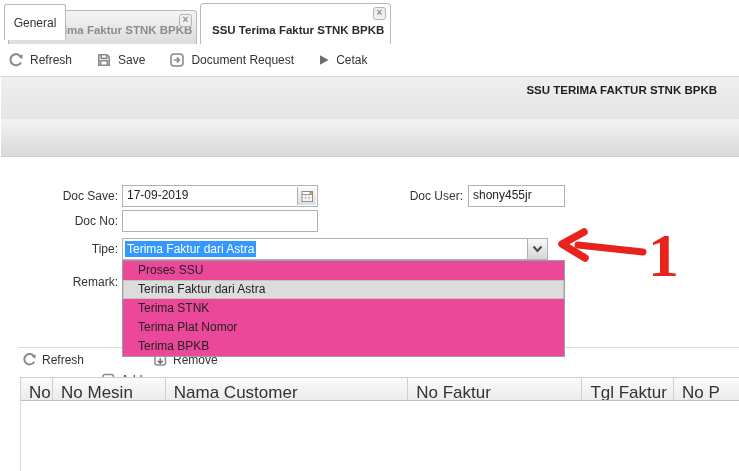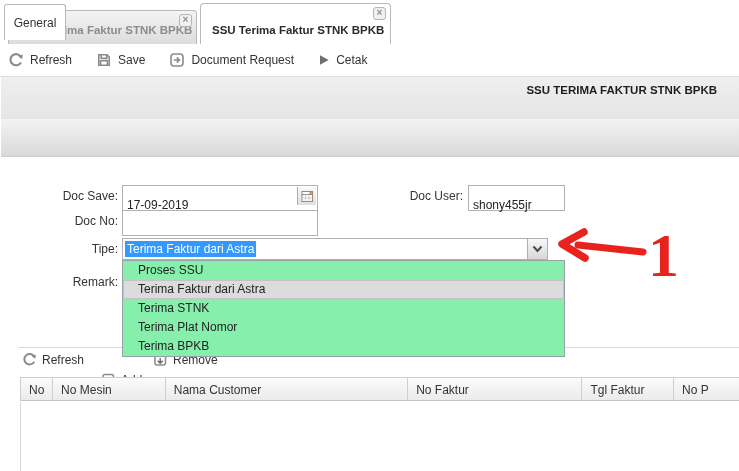--- a/index.html
+++ b/index.html
@@ -32,47 +32,47 @@
   
   .form-tabstrip{position:absolute;left:1px;top:119px;width:738px;height:38px;
            background:linear-gradient(#f3f3f3,#d9d9d9);border-bottom:1px solid #cfcfcf;box-sizing:border-box;}
   .form-tab{position:absolute;left:4px;top:4px;width:60px;height:35px;background:#fff;
            border:1px solid #b9b9b9;border-bottom:none;border-radius:3px 3px 0 0;font-weight:normal;
            display:flex;align-items:center;justify-content:center;z-index:2;color:#333;}
 
   
   .f-label{position:absolute;text-align:right;white-space:nowrap;color:#333;}
   .input{position:absolute;box-sizing:border-box;border:1px solid #aeb2b8;background:#fff;
-         font-family:"Liberation Sans",sans-serif;font-size:12px;padding:12px 4px;color:#222;outline:none;}
+         font-family:"Liberation Sans",sans-serif;font-size:12px;padding:2px 4px;color:#222;outline:none;}
   .cal-btn{position:absolute;right:1px;top:1px;width:19px;height:18px;box-sizing:border-box;
          border-left:1px solid #aeb2b8;background:linear-gradient(#fafafa,#dfdfdf);
          display:flex;align-items:center;justify-content:center;cursor:pointer;}
 
   .combo{position:absolute;left:122px;top:238px;width:426px;height:22px;box-sizing:border-box;
          border:1px solid #aeb2b8;background:#fff;cursor:pointer;}
   .combo-value{position:absolute;left:2px;top:2px;font-size:12px;padding:1px 2px;
          background:var(--accent,#39f);color:#fff;white-space:nowrap;}
   .combo-btn{position:absolute;right:0;top:0;width:20px;height:20px;box-sizing:border-box;
          border-left:1px solid #aeb2b8;background:linear-gradient(#f8f8f8,#d7d7d7);
          display:flex;align-items:center;justify-content:center;}
 
   .dropdown{position:absolute;left:122px;top:260px;width:443px;box-sizing:border-box;
-         background:#86efac;border:1px solid #98a0a8;z-index:10;}
+         background:#ec4899;border:1px solid #98a0a8;z-index:10;}
   .dd-item{height:19px;line-height:19px;padding-left:15px;font-size:12px;color:#222;cursor:pointer;white-space:nowrap;}
   .dd-item.highlight{background:#dcdcdc;box-shadow:inset 0 0 0 1px #c3c3c3;}
 
   
   .detail-bar{position:absolute;left:18px;top:347px;width:721px;height:29px;border-top:1px solid #dadada;background:#fff;}
   .dt-item{position:absolute;top:5px;display:flex;align-items:center;gap:5px;cursor:pointer;color:#333;}
 
   .grid-header{position:absolute;left:20px;top:377px;width:760px;height:24px;display:flex;
          background:linear-gradient(#fbfbfb,#ebebeb);border-top:1px solid #cfcfcf;border-bottom:1px solid #c2c2c2;
          border-left:1px solid #cfcfcf;box-sizing:border-box;}
   .grid-header div{box-sizing:border-box;border-right:1px solid #cfcfcf;padding:5px 0 0 8px;
-         font-size:12px;color:#333;overflow:hidden;white-space:nowrap;cursor:pointer;}
+         font-size:17px;color:#333;overflow:hidden;white-space:nowrap;cursor:pointer;}
   .grid-header div:nth-of-type(1){width:33px;}
   .grid-header div:nth-of-type(2){width:117px;}
   .grid-header div:nth-of-type(3){width:252px;}
   .grid-header div:nth-of-type(4){width:181px;}
   .grid-header div:nth-of-type(5){width:95px;}
   .grid-header div:nth-of-type(6){width:110px;}
   .grid-body{position:absolute;left:20px;top:402px;width:719px;height:69px;background:#fff;
          border-left:1px solid #d8d8d8;}
 
   

